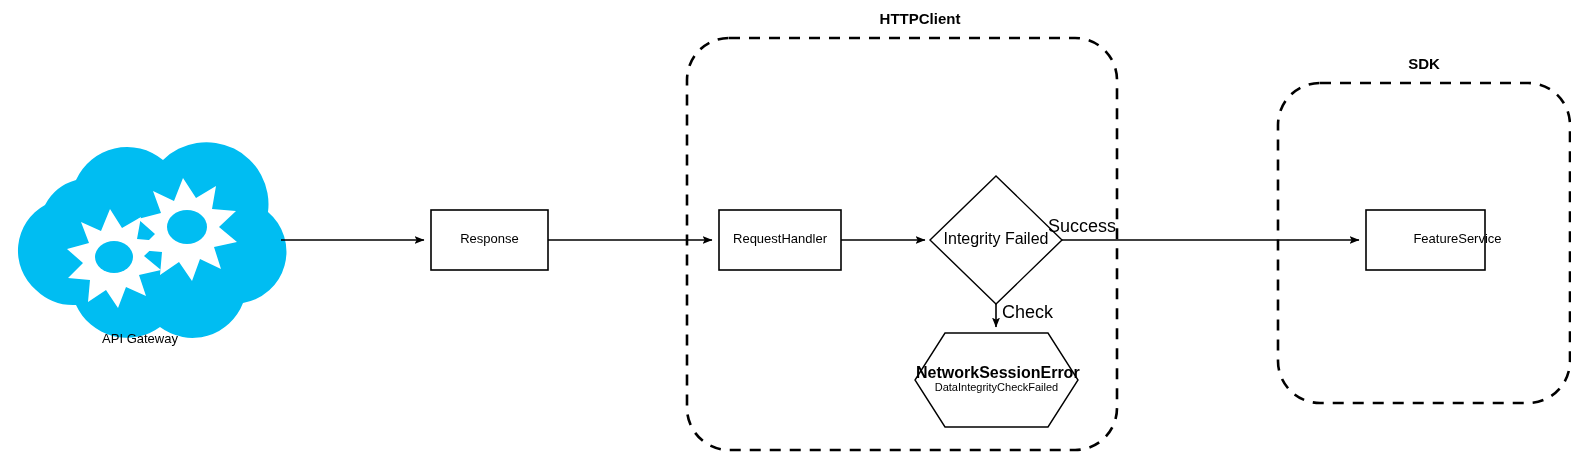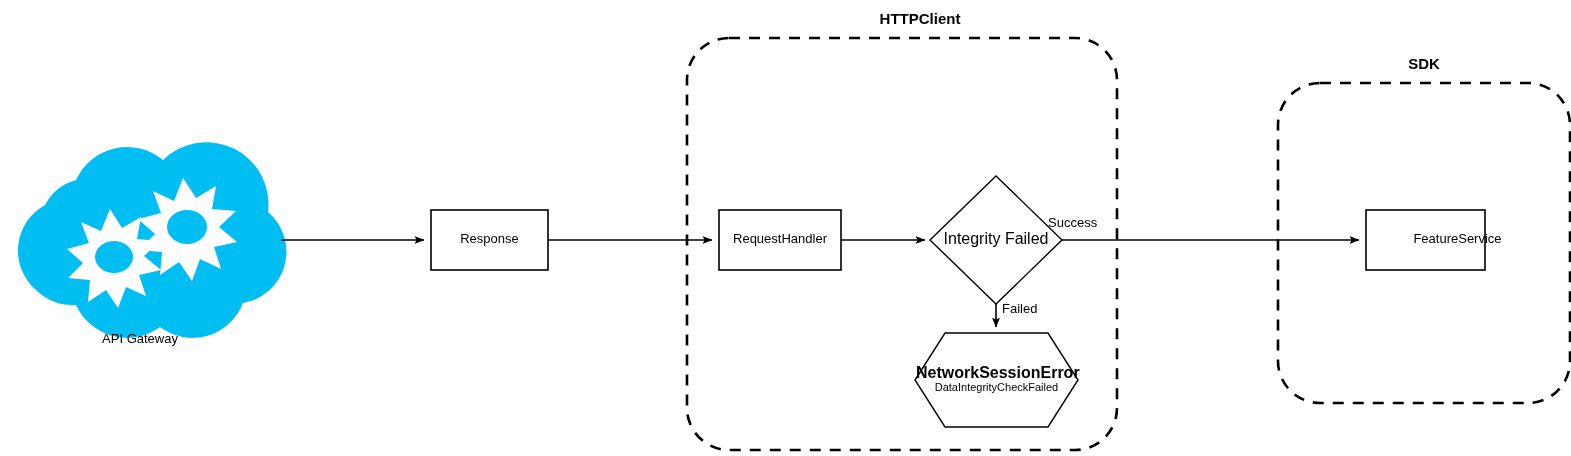--- a/index.html
+++ b/index.html
@@ -37,21 +37,21 @@
   }
   .node-label {
     font-size: 13px;
     font-weight: normal;
   }
   .node-label-lg {
     font-size: 16px;
     font-weight: normal;
   }
   .edge-label {
-    font-size: 13px;
+    font-size: 18px;
     font-weight: normal;
   }
   .cloud-caption {
     font-size: 13px;
     font-weight: normal;
   }
   .hex-title {
     font-size: 16px;
     font-weight: bold;
   }
@@ -132,15 +132,15 @@
   <div class="lbl node-label-lg" style="left:916px; top:230px; width:160px;">Integrity Failed</div>
 
   <div class="lbl node-label" style="left:1366px; top:232px; width:119px;margin-left:32px;">FeatureService</div>
 
   <div class="lbl hex-title" style="left:916px; top:364px; width:161px;">NetworkSessionError</div>
 
   <div class="lbl hex-sub" style="left:916px; top:381px; width:161px;">DataIntegrityCheckFailed</div>
 
   <div class="lbl edge-label" style="left:1048px; top:216px; width:90px; text-align:left;">Success</div>
 
-  <div class="lbl edge-label" style="left:1002px; top:302px; width:70px; text-align:left;">Failed</div>
+  <div class="lbl edge-label" style="left:1002px; top:302px; width:70px; text-align:left;">Check</div>
 
 </div>
 
 </body></html>

